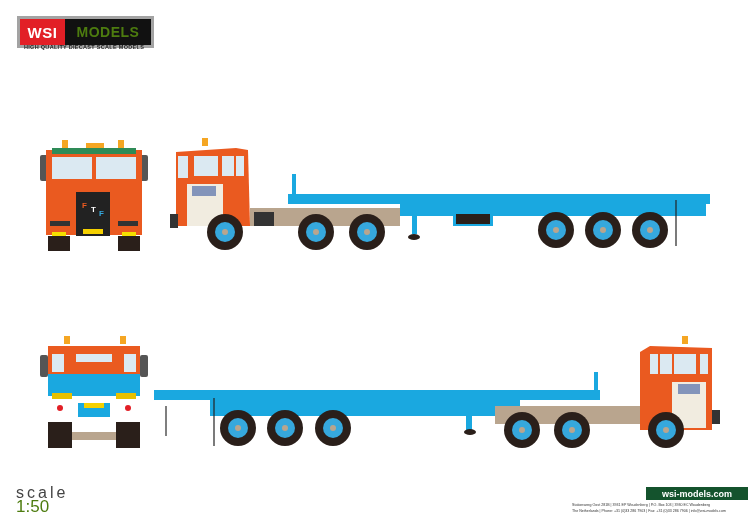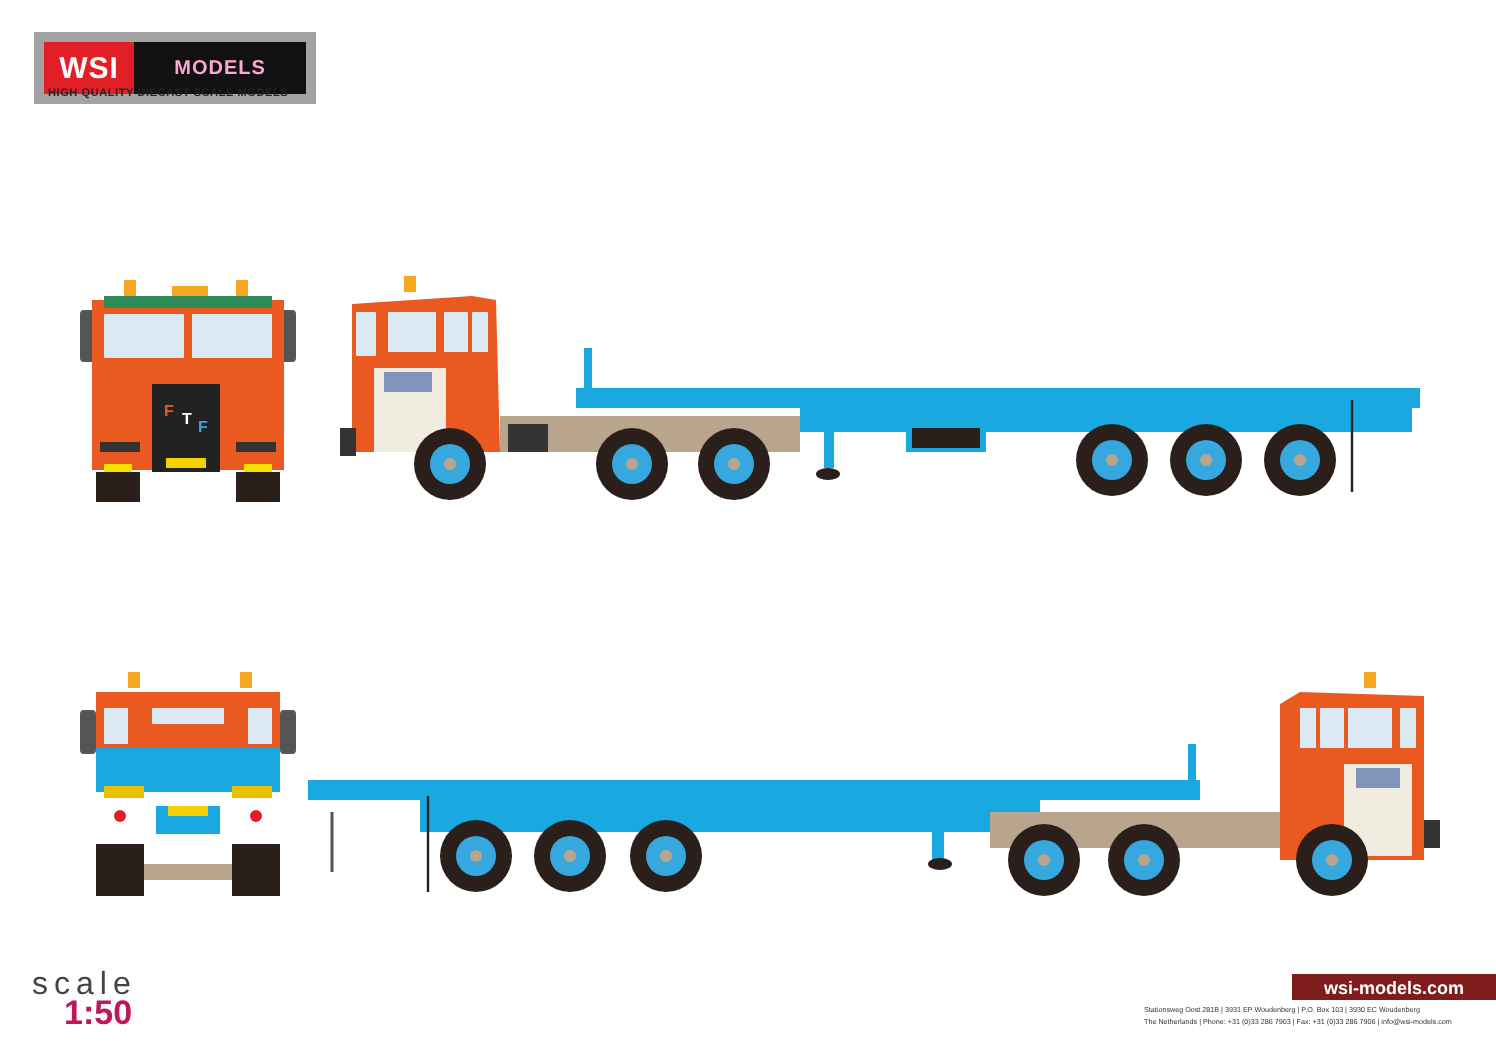--- a/index.html
+++ b/index.html
@@ -1,25 +1,25 @@
 <!DOCTYPE html>
 <html><head>
 <meta charset="utf-8">
 <style>
   html, body { margin:0; padding:0; background:#ffffff; }
   body { width:748px; height:529px; position:relative; overflow:hidden; font-family:"Liberation Sans", sans-serif; }
   .abs { position:absolute; }
   
-  .logo { left:17px; top:16px; width:131px; height:26px; border:5px solid #a3a3a3; background:#111; display:flex; }
+  .logo { left:17px; top:16px; width:131px; height:26px; border:3px solid #a3a3a3; background:#111; display:flex; }
   .logo-wsi { background:#e21f26; color:#fff; font-weight:bold; font-size:15px; display:flex; align-items:center; justify-content:center; width:45px; letter-spacing:0.5px; }
-  .logo-models { color:#f9a8d4; font-weight:bold; font-size:10px; display:flex; align-items:center; justify-content:center; flex:1; letter-spacing:0.5px; }
+  .logo-models { color:#4d7c0f; font-weight:bold; font-size:14px; display:flex; align-items:center; justify-content:center; flex:1; letter-spacing:0.5px; }
   .tagline { left:24px; top:44px; font-size:5.5px; font-weight:bold; color:#222; letter-spacing:0.3px; }
   .scale-label { left:16px; top:484px; font-size:16px; color:#444; letter-spacing:3px; }
-  .scale-value { left:32px; top:497px; font-size:17px; font-weight:bold; color:#be185d; }
-  .web-bar { left:646px; top:487px; width:102px; height:13px; background:#7f1d1d; color:#fff; font-weight:bold; font-size:9px; display:flex; align-items:center; justify-content:center; }
+  .scale-value { left:16px; top:497px; font-size:17px; font-weight:normal; color:#4d7c0f; }
+  .web-bar { left:646px; top:487px; width:102px; height:13px; background:#14532d; color:#fff; font-weight:bold; font-size:9px; display:flex; align-items:center; justify-content:center; }
   .addr { left:572px; font-size:3.6px; color:#333; white-space:nowrap; }
   svg { position:absolute; left:0; top:0; }
 </style>
 </head>
 <body>
 
 <div class="abs logo">
   <div class="logo-wsi">WSI</div>
   <div class="logo-models">MODELS</div>
 </div>

